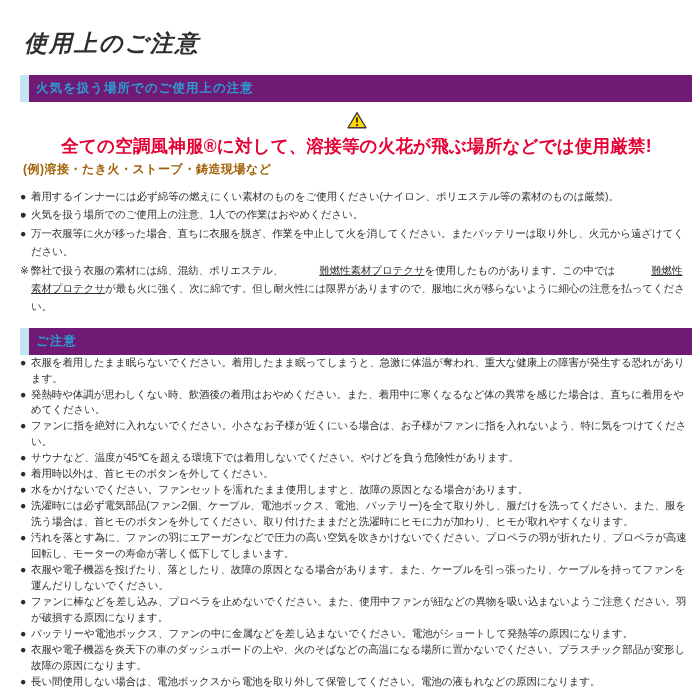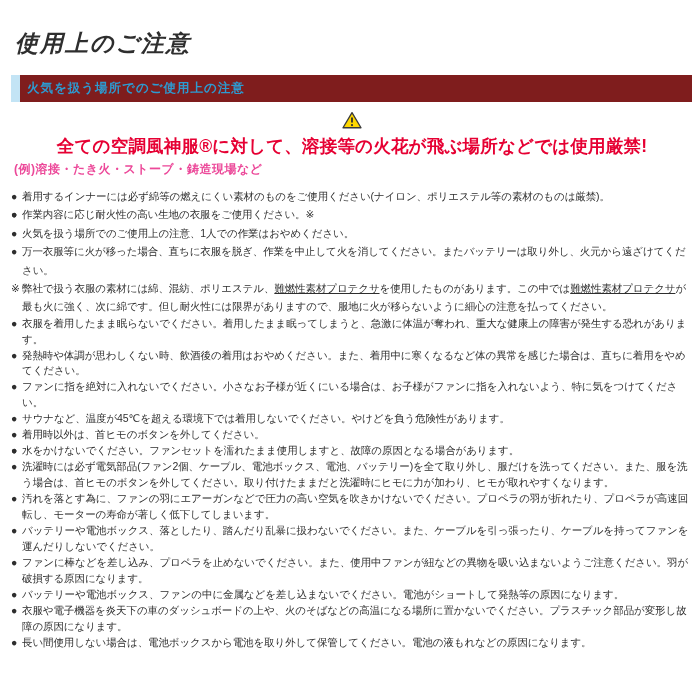--- a/index.html
+++ b/index.html
@@ -1,59 +1,59 @@
 <!DOCTYPE html>
 <html lang="ja"><head>
 <meta charset="utf-8">
 <style>
   html,body{margin:0;padding:0;}
   body{
     width:700px;height:700px;background:#ffffff;
     font-family:"Liberation Sans","DejaVu Sans",sans-serif;
     color:#333;overflow:hidden;
   }
-  .page{box-sizing:border-box;width:700px;height:700px;padding:28px 8px 0 11px;}
+  .page{box-sizing:border-box;width:700px;height:700px;padding:28px 8px 0 20px;}
 
   .page-title{
     font-style:italic;font-weight:bold;font-size:23px;color:#2e2e2e;
     margin:0 0 16px 4px;letter-spacing:2px;
   }
 
   .section-bar{
-    background:#7f1d1d;border-left:9px solid #c3e4f5;
+    background:#701a75;border-left:9px solid #c3e4f5;
     color:#2d9ad0;font-size:12.5px;font-weight:bold;
     padding:5px 8px 5px 7px;letter-spacing:1px;
   }
 
   .warning-line{
     display:flex;align-items:center;gap:5px;
     color:#e60033;font-size:17.5px;font-weight:bold;
     margin:9px 0 3px 1px;letter-spacing:0.2px;white-space:nowrap;flex-direction:column;
   }
   .warning-icon{flex:0 0 auto;display:inline-block;width:20px;height:18px;}
 
   .example-line{
-    font-size:12px;font-weight:600;color:#ec4899;
+    font-size:12px;font-weight:600;color:#a16207;
     margin:1px 0 9px 3px;letter-spacing:0.5px;
   }
 
   ul.note-list{list-style:none;margin:0;padding:0;font-size:10.5px;color:#2e2e2e;}
   ul.note-list li{
     position:relative;padding-left:11px;line-height:1.52;
     letter-spacing:-0.1px;
   }
   ul.fire-list li{line-height:1.75;}
   ul.note-list li .mk{position:absolute;left:0;top:0;}
 
   .asterisk-note{
     position:relative;padding-left:11px;font-size:10.5px;color:#2e2e2e;
     line-height:1.75;letter-spacing:-0.1px;
   }
   .asterisk-note .mk{position:absolute;left:0;top:0;}
-  .ul{text-decoration:underline;}
+  .ul{text-decoration:underline;margin-left:36px;}
 
   .caution-header{margin-top:12px;}
   .list-wrap{margin-top:6px;}
 </style>
 </head>
 <body>
 
 <div class="page">
 
   <h1 class="page-title">使用上のご注意</h1>
@@ -69,41 +69,42 @@
       </svg>
     </span>
     <span>全ての空調風神服®に対して、溶接等の火花が飛ぶ場所などでは使用厳禁!</span>
   </div>
 
   <div class="example-line">(例)溶接・たき火・ストーブ・鋳造現場など</div>
 
   <ul class="note-list fire-list">
     <li><span class="mk">●</span><span>着用するインナーには必ず綿等の燃えにくい素材のものをご使用ください(ナイロン、ポリエステル等の素材のものは厳禁)。</span></li>
     <li><span class="mk">●</span></li>
-    <li><span class="mk">●</span><span>作業内容に応じ耐火性の高い生地の衣服をご使用ください。※</span></li>
+    <li><span class="mk">●</span></li>
     <li><span class="mk">●</span><span>火気を扱う場所でのご使用上の注意、1人での作業はおやめください。</span></li>
     <li><span class="mk">●</span><span>万一衣服等に火が移った場合、直ちに衣服を脱ぎ、作業を中止して火を消してください。またバッテリーは取り外し、火元から遠ざけてください。</span></li>
   </ul>
 
   <div class="asterisk-note">
     <span class="mk">※</span><span>弊社で扱う衣服の素材には綿、混紡、ポリエステル、</span><span class="ul">難燃性素材プロテクサ</span><span>を使用したものがあります。この中では</span><span class="ul">難燃性素材プロテクサ</span><span>が最も火に強く、次に綿です。但し耐火性には限界がありますので、服地に火が移らないように細心の注意を払ってください。</span>
   </div>
 
+  <div class="section-bar caution-header">ご注意</div>
 
   <ul class="note-list list-wrap">
     <li><span class="mk">●</span><span>衣服を着用したまま眠らないでください。着用したまま眠ってしまうと、急激に体温が奪われ、重大な健康上の障害が発生する恐れがあります。</span></li>
     <li><span class="mk">●</span><span>発熱時や体調が思わしくない時、飲酒後の着用はおやめください。また、着用中に寒くなるなど体の異常を感じた場合は、直ちに着用をやめてください。</span></li>
     <li><span class="mk">●</span><span>ファンに指を絶対に入れないでください。小さなお子様が近くにいる場合は、お子様がファンに指を入れないよう、特に気をつけてください。</span></li>
     <li><span class="mk">●</span><span>サウナなど、温度が45℃を超える環境下では着用しないでください。やけどを負う危険性があります。</span></li>
     <li><span class="mk">●</span><span>着用時以外は、首ヒモのボタンを外してください。</span></li>
     <li><span class="mk">●</span></li>
     <li><span class="mk">●</span><span>水をかけないでください。ファンセットを濡れたまま使用しますと、故障の原因となる場合があります。</span></li>
     <li><span class="mk">●</span><span>洗濯時には必ず電気部品(ファン2個、ケーブル、電池ボックス、電池、バッテリー)を全て取り外し、服だけを洗ってください。また、服を洗う場合は、首ヒモのボタンを外してください。取り付けたままだと洗濯時にヒモに力が加わり、ヒモが取れやすくなります。</span></li>
     <li><span class="mk">●</span><span>汚れを落とす為に、ファンの羽にエアーガンなどで圧力の高い空気を吹きかけないでください。プロペラの羽が折れたり、プロペラが高速回転し、モーターの寿命が著しく低下してしまいます。</span></li>
-    <li><span class="mk">●</span><span>バッテリーや電池ボックス、落としたり、踏んだり乱暴に扱わないでください。また、ケーブルを引っ張ったり、ケーブルを持ってファンを運んだりしないでください。</span></li>
+    <li><span class="mk">●</span><span>衣服や電子機器を投げたり、落としたり、故障の原因となる場合があります。また、ケーブルを引っ張ったり、ケーブルを持ってファンを運んだりしないでください。</span></li>
     <li><span class="mk">●</span><span>ファンに棒などを差し込み、プロペラを止めないでください。また、使用中ファンが紐などの異物を吸い込まないようご注意ください。羽が破損する原因になります。</span></li>
     <li><span class="mk">●</span><span>バッテリーや電池ボックス、ファンの中に金属などを差し込まないでください。電池がショートして発熱等の原因になります。</span></li>
     <li><span class="mk">●</span><span>衣服や電子機器を炎天下の車のダッシュボードの上や、火のそばなどの高温になる場所に置かないでください。プラスチック部品が変形し故障の原因になります。</span></li>
     <li><span class="mk">●</span><span>長い間使用しない場合は、電池ボックスから電池を取り外して保管してください。電池の液もれなどの原因になります。</span></li>
 
   </ul>
 
 </div>
 
 </body></html>

